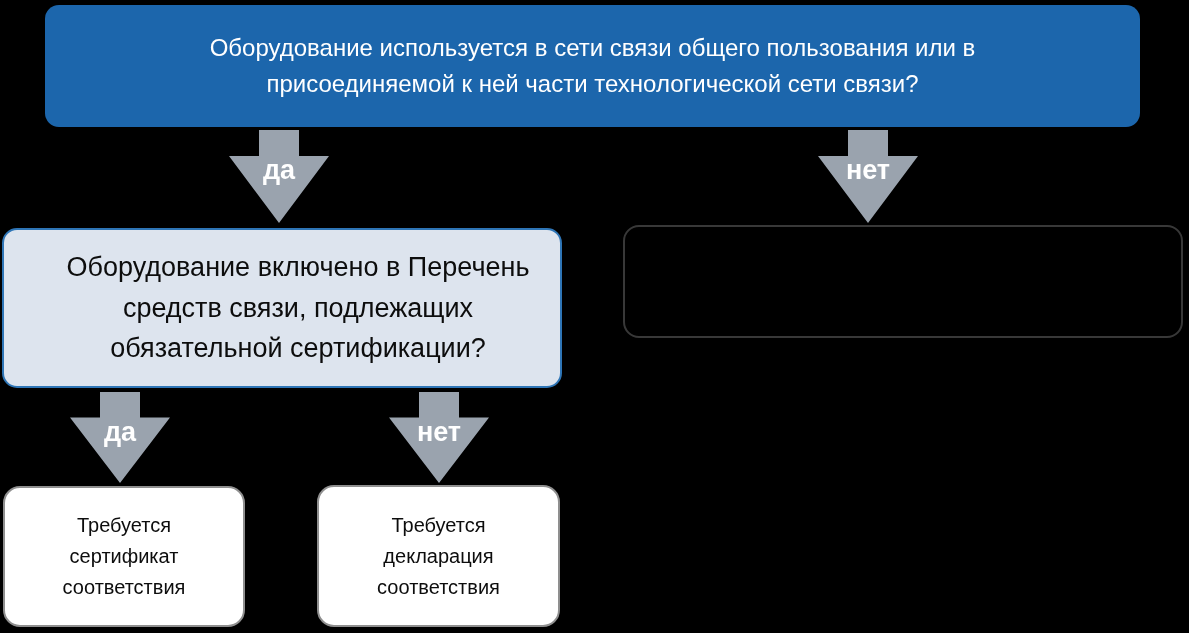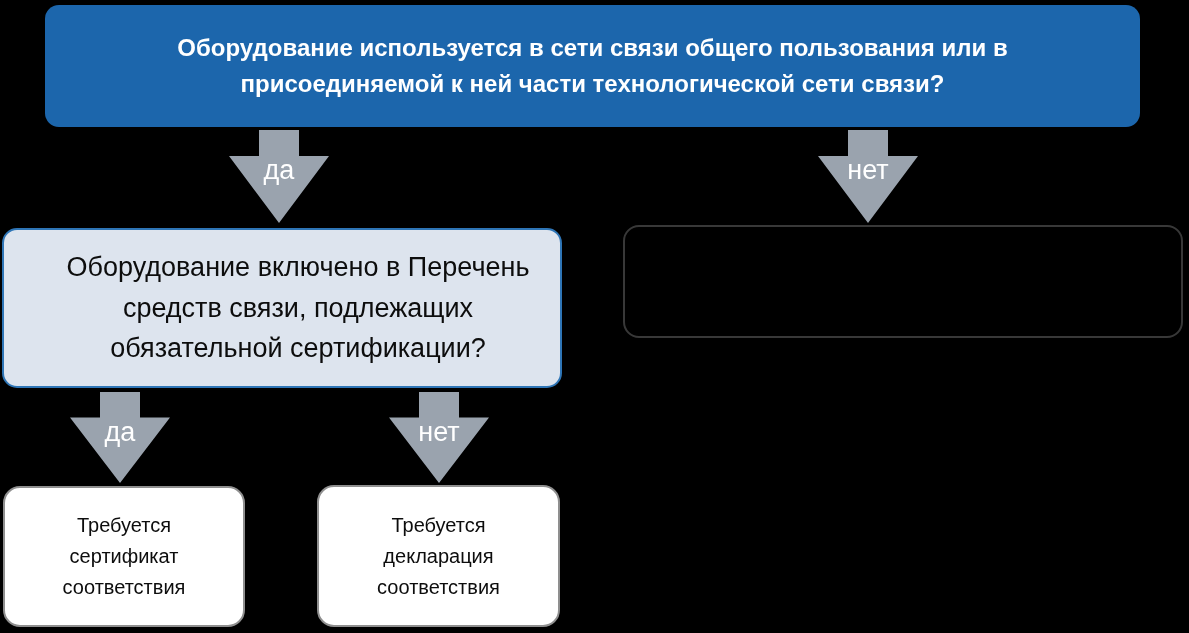--- a/index.html
+++ b/index.html
@@ -22,21 +22,21 @@
     justify-content: center;
     text-align: center;
     white-space: pre-line;
   }
   #q1 {
     left: 45px; top: 5px; width: 1095px; height: 122px;
     background: var(--primary-box-fill, #1c66ac);
     color: var(--primary-box-text, #fff);
     border-radius: 14px;
     font-size: 24px;
-    font-weight: bold;
+    font-weight: normal;
     line-height: 1.5;
     padding: 0 20px;
   }
   #q2 {
     left: 2px; top: 228px; width: 560px; height: 160px;
     background: var(--question-box-fill, #dde4ee);
     border: 2px solid var(--question-box-border, #2e75b6);
     color: var(--question-box-text, #0d0d0d);
     border-radius: 15px;
     font-size: 27px;
@@ -67,20 +67,21 @@
     clip-path: polygon(30% 0, 70% 0, 70% 28%, 100% 28%, 50% 100%, 0 28%, 30% 28%);
   }
   .arrow .arrow-label {
     position: absolute;
     top: 26px; left: 0;
     width: 100%;
     text-align: center;
     color: var(--arrow-label-text, #fff);
     font-size: 27px;
     line-height: 1.05;
+    font-weight: bold;
   }
   #arrow-q1-yes { left: 229px; top: 130px; height: 93px; }
   #arrow-q1-no  { left: 818px; top: 130px; height: 93px; }
   #arrow-q2-yes { left: 70px;  top: 392px; height: 91px; }
   #arrow-q2-no  { left: 389px; top: 392px; height: 91px; }
 </style>
 </head>
 <body>
 
 <div>

